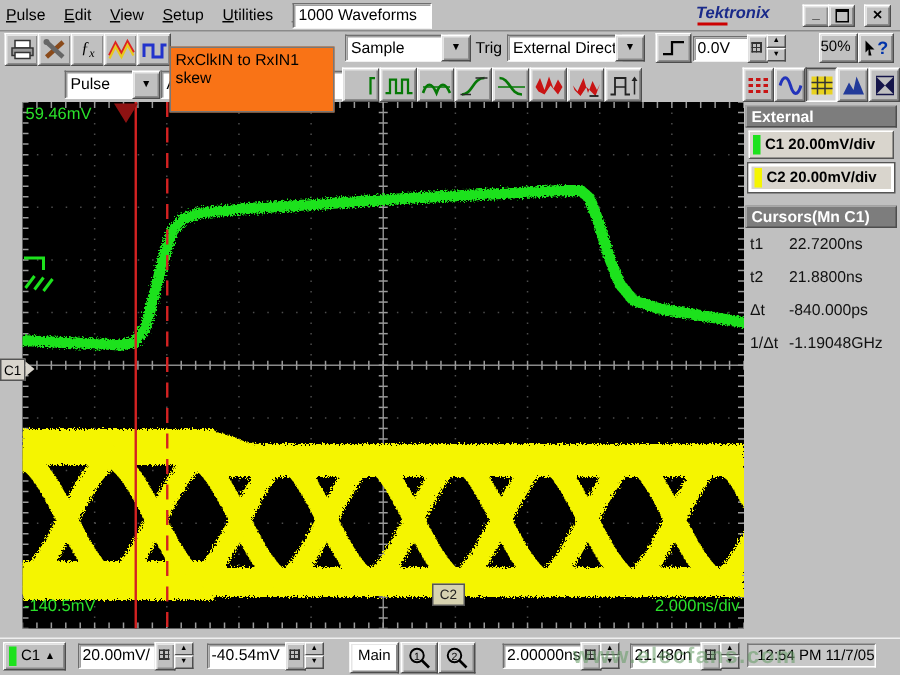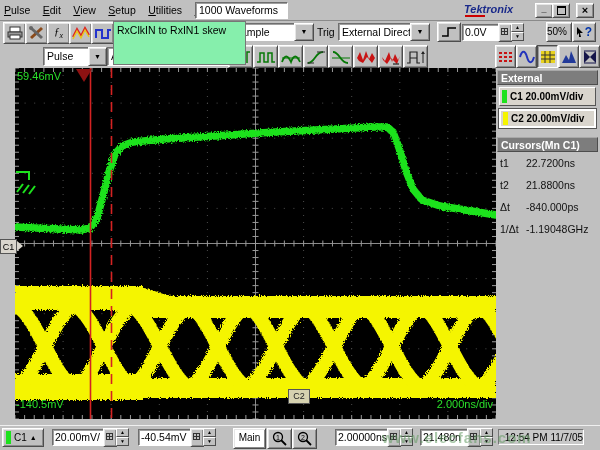--- a/index.html
+++ b/index.html
@@ -674,17 +674,17 @@
   <div class="abs raised keypad" style="left:467px;top:2px"></div>
   <div class="abs spin" style="left:480px;top:2px">
       <b>▲</b>
       <b>▼</b>
     </div>
 
   <div class="abs" style="left:498px;top:3px;width:86px;height:16px;background:#c8c8c8;border:1px solid;border-color:#777 #fff #fff #777;
        font-size:10px;text-align:right;line-height:15px;box-sizing:border-box">12:54 PM 11/7/05</div>
 </div>
 
-<div class="abs" style="left:113px;top:21px;width:133px;height:44px;background:#86efac;border:1px solid #777;
+<div class="abs" style="left:113px;top:31px;width:110px;height:44px;background:#f97316;border:1px solid #777;
      font-size:10.5px;padding:2px 3px;box-sizing:border-box;z-index:50">RxClkIN to RxIN1 skew</div>
 
 <div class="abs" style="left:382px;top:429px;font-size:15px;font-weight:bold;
      color:rgba(100,155,100,0.55);letter-spacing:1px;z-index:60;pointer-events:none">www.elecfans.com</div>
 
 </body></html>

